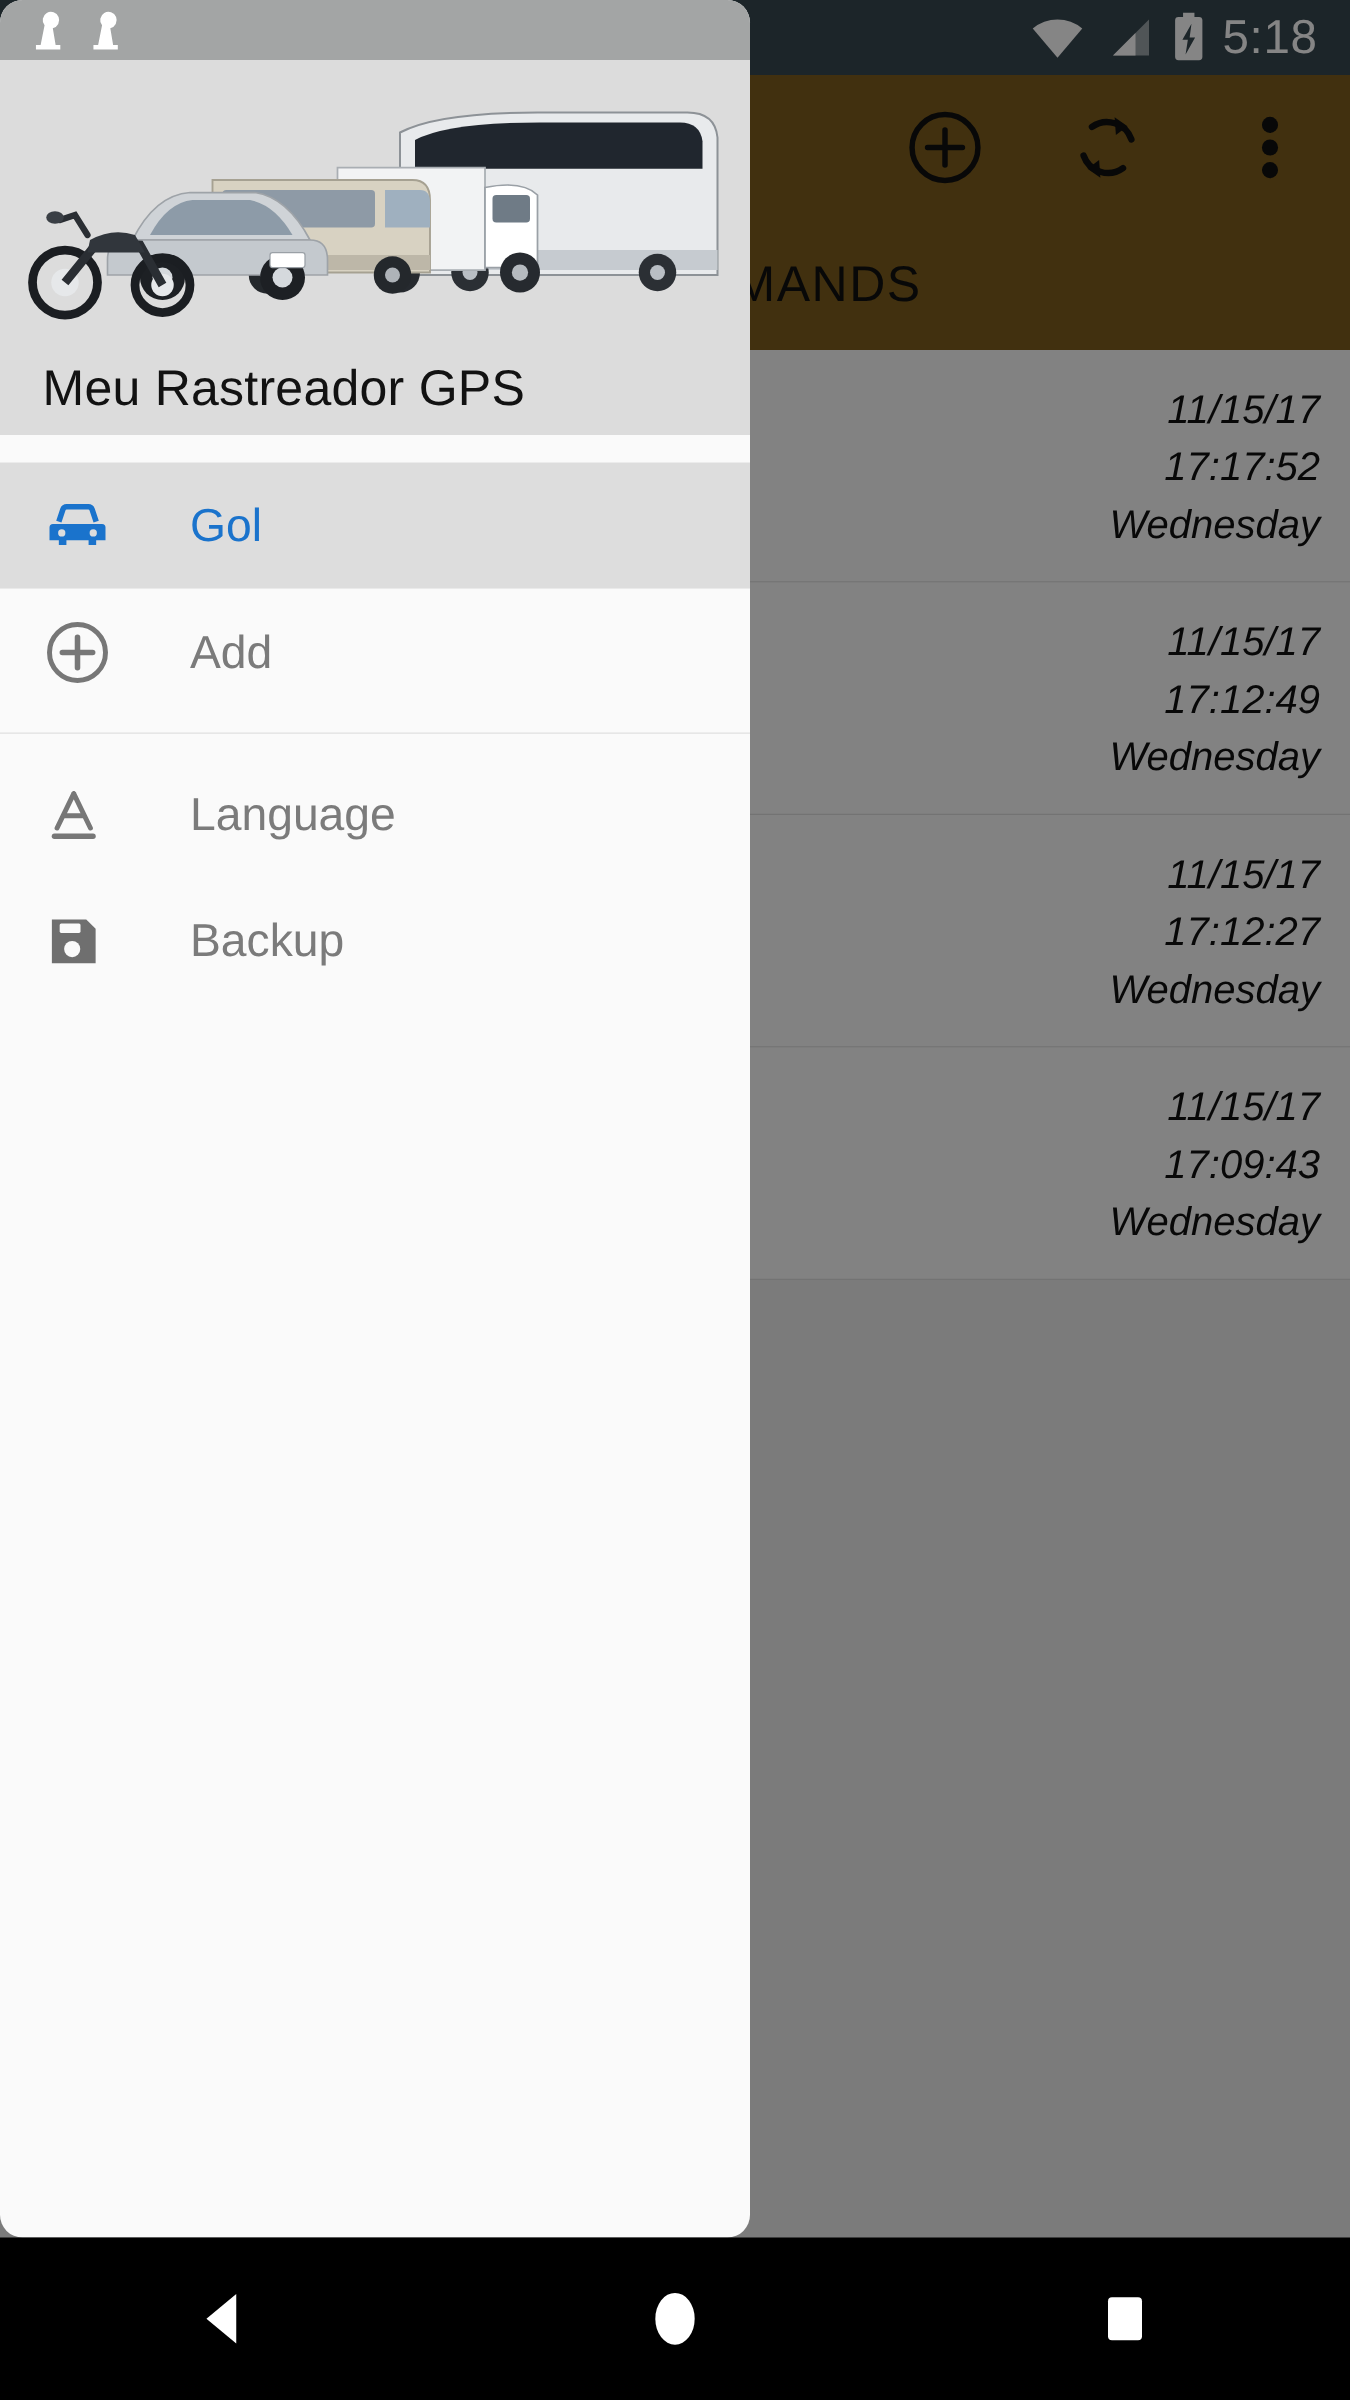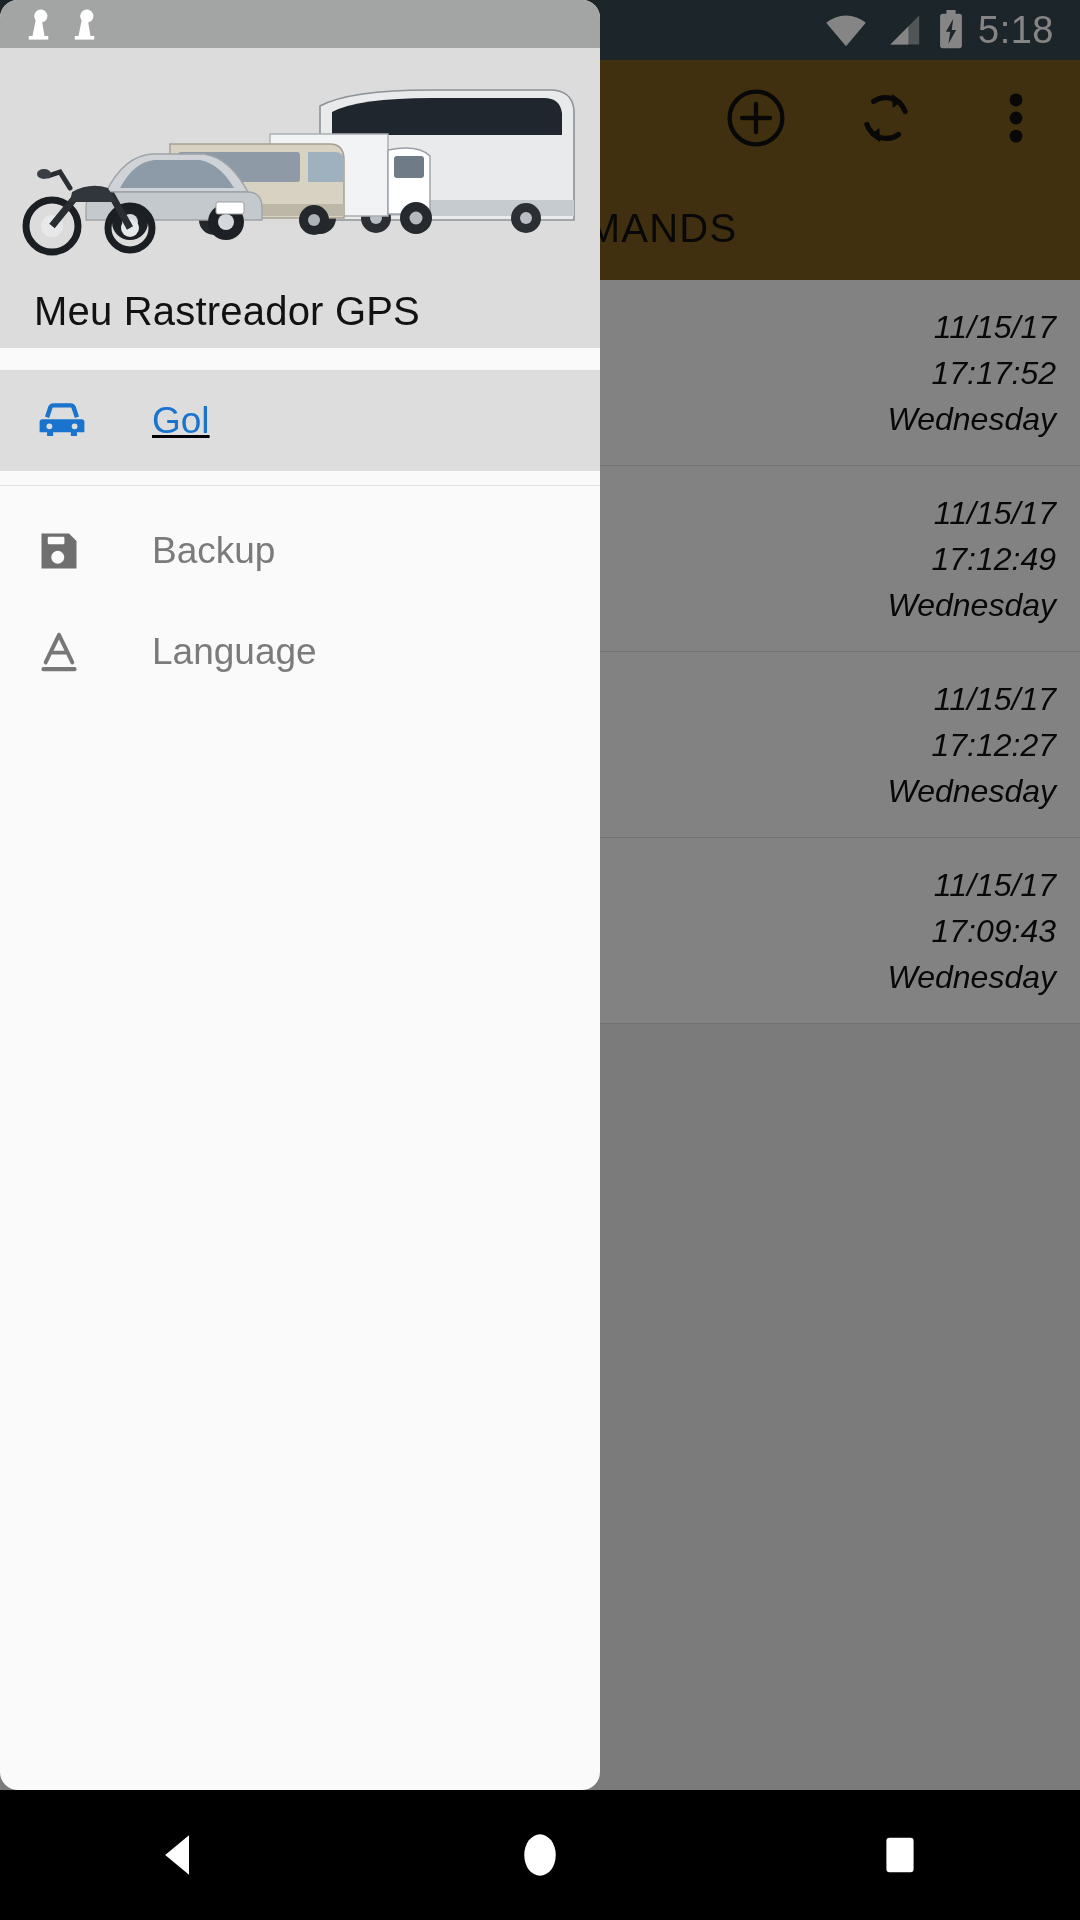--- a/index.html
+++ b/index.html
@@ -67,21 +67,21 @@
   .header-title {
     position:absolute; left:34px; bottom:14px;
     font-size:40px; color:#121212; letter-spacing:0.2px;
   }
   .header-gap { height:22px; background:#fafafa; }
 
   .nav-item {
     height:101px; display:flex; align-items:center;
     padding-left:34px; background:#fafafa;
   }
-  .nav-item.selected { background:#dddddd;text-decoration:underline; }
+  .nav-item.selected { background:#dddddd; }
   .nav-icon { width:76px; display:flex; align-items:center; justify-content:flex-start; }
   .nav-label { margin-left:42px; font-size:37px; color:#7b7b7b; }
   .nav-item.selected .nav-label { color:#1a73cc; }
   .nav-divider { height:1px; background:#e0e0e0; margin:14px 0; }
 
   
   .navbar {
     position:absolute; left:0; bottom:0; width:1080px; height:130px;
     background:#000; display:flex; align-items:center; justify-content:space-around;
   }
@@ -240,44 +240,53 @@
         <svg width="56" height="56" viewBox="0 0 24 24">
           <path d="M5.6 10.4 L7 6.2 q0.3 -0.9 1.3 -0.9 h7.4 q1 0 1.3 0.9 l1.4 4.2" fill="none" stroke="#1a73cc" stroke-width="1.9" stroke-linejoin="round"></path>
           <path d="M3.6 11.2 h16.8 q1.2 0 1.2 1.2 v4.4 h-3.2 v1.6 h-2.6 v-1.6 h-7.6 v1.6 h-2.6 v-1.6 h-3.2 v-4.4 q0 -1.2 1.2 -1.2z" fill="#1a73cc"></path>
           <circle cx="6.6" cy="14.3" r="1.25" fill="#dddddd"></circle>
           <circle cx="17.4" cy="14.3" r="1.25" fill="#dddddd"></circle>
         </svg>
       </span>
       <span class="nav-label">Gol</span>
     </div>
 
+    <div class="nav-item">
+      <span class="nav-icon">
+        <svg width="56" height="56" viewBox="0 0 24 24">
+          <circle cx="12" cy="12" r="9.6" fill="none" stroke="#777" stroke-width="1.7"></circle>
+          <path d="M12 6.8 V17.2 M6.8 12 H17.2" stroke="#777" stroke-width="1.9" stroke-linecap="round"></path>
+        </svg>
+      </span>
+      <span class="nav-label">Add</span>
+    </div>
 
     <div class="nav-divider"></div>
+
+    <div class="nav-item">
+      <span class="nav-icon">
+        <svg width="50" height="50" viewBox="0 0 24 24">
+          <path d="M12 3.8 L5.6 17 M12 3.8 L18.4 17 M8.3 12.3 H15.7" fill="none" stroke="#777" stroke-width="1.9" stroke-linecap="round"></path>
+          <path d="M4.6 20.2 H19.4" stroke="#777" stroke-width="2.1" stroke-linecap="round"></path>
+        </svg>
+      </span>
+      <span class="nav-label">Language</span>
+    </div>
 
     <div class="nav-item">
       <span class="nav-icon">
         <svg width="50" height="50" viewBox="0 0 24 24">
           <path d="M3.6 3.6 h13.2 L20.4 7.2 V20.4 H3.6 Z" fill="#6f6f6f"></path>
           <rect x="6.6" y="5.2" width="8" height="3.6" rx="0.6" fill="#fafafa"></rect>
           <circle cx="11.4" cy="15" r="3.1" fill="#fafafa"></circle>
         </svg>
       </span>
       <span class="nav-label">Backup</span>
     </div>
 
-    <div class="nav-item">
-      <span class="nav-icon">
-        <svg width="50" height="50" viewBox="0 0 24 24">
-          <path d="M12 3.8 L5.6 17 M12 3.8 L18.4 17 M8.3 12.3 H15.7" fill="none" stroke="#777" stroke-width="1.9" stroke-linecap="round"></path>
-          <path d="M4.6 20.2 H19.4" stroke="#777" stroke-width="2.1" stroke-linecap="round"></path>
-        </svg>
-      </span>
-      <span class="nav-label">Language</span>
-    </div>
-
   </div>
 
   <div class="navbar">
     <div class="nav-btn">
       <svg width="54" height="54" viewBox="0 0 24 24">
         <path d="M16 3.2 L16 20.8 L5.4 12 Z" fill="#fff"></path>
       </svg>
     </div>
     <div class="nav-btn">
       <svg width="54" height="54" viewBox="0 0 24 24">

